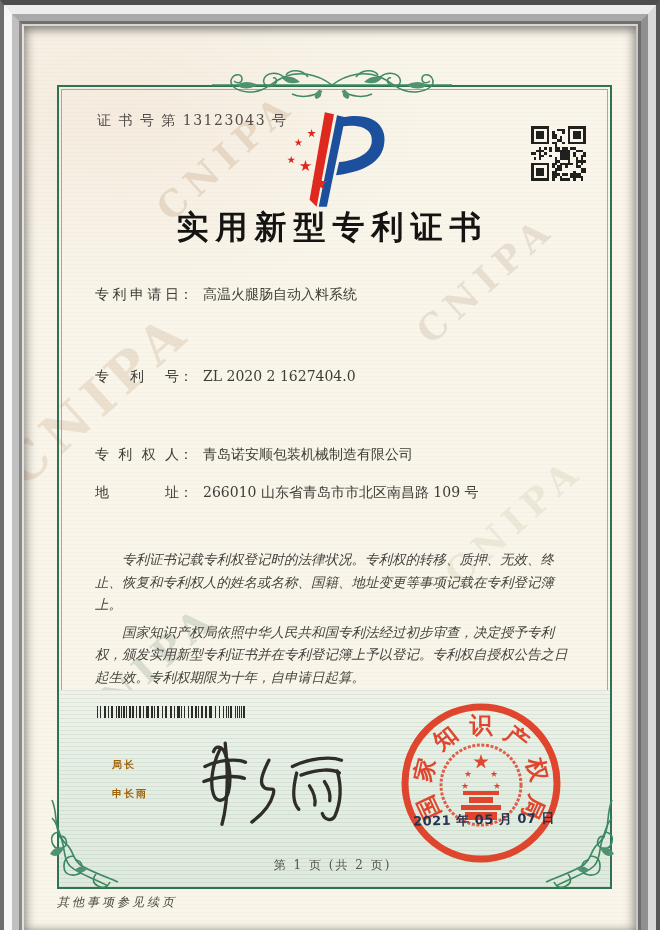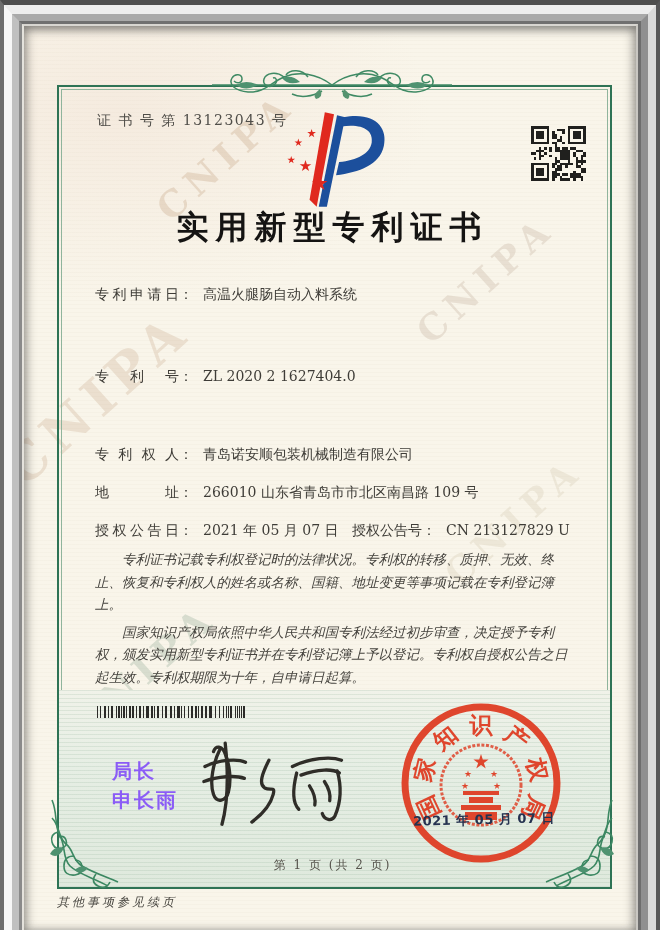--- a/index.html
+++ b/index.html
@@ -43,21 +43,21 @@
   .row .lbl{display:inline-block;width:84px;text-align:justify;text-align-last:justify;vertical-align:top;}
   .row .colon{margin-right:10px;}
   .r1{top:286px}.r2{top:328px}.r3{top:368px}.r4{top:407px}.r5{top:446px}.r6{top:484px}.r7{top:522px}
   .pair2{position:absolute;left:257px;top:0;}
   .pair2 .lbl{width:70px;}
   .paras{position:absolute;left:95px;top:548px;width:484px;}
   .paras p{margin:0 0 5px 0;text-indent:2em;font-size:13.5px;line-height:22.5px;
      font-style:italic;color:#45433e;}
   .barcode{position:absolute;left:97px;top:706px;width:158px;height:12px;font-size:0;}
   .barcode i{display:inline-block;height:100%;background:#2b2b28;}
-  .signer{position:absolute;left:112px;font-size:20px;font-weight:600;color:#8b5cf6;
+  .signer{position:absolute;left:112px;font-size:10px;font-weight:600;color:#a16207;
      font-family:"Liberation Sans",sans-serif;letter-spacing:2px;}
   .signer-title{top:758px;}
   .signer-name{top:787px;}
   .signature{position:absolute;left:190px;top:730px;width:160px;height:102px;}
   .seal{position:absolute;left:397px;top:699px;width:168px;height:168px;opacity:.93;}
   .seal-date{position:absolute;left:406px;top:811px;width:156px;text-align:center;
      font-size:13px;font-weight:700;color:#253250;letter-spacing:.5px;transform:rotate(-1.5deg);
      font-family:"DejaVu Sans","Liberation Sans",sans-serif;}
   .page-no{position:absolute;left:57px;top:857px;width:551px;text-align:center;
      font-size:12px;letter-spacing:2px;color:#55524b;}
@@ -253,26 +253,20 @@
       </div>
       <div class="row r3">
         <span class="lbl">专利号</span><span class="colon">：</span><span class="val">ZL 2020 2 1627404.0</span>
       </div>
       <div class="row r5">
         <span class="lbl">专利权人</span><span class="colon">：</span><span class="val">青岛诺安顺包装机械制造有限公司</span>
       </div>
       <div class="row r6">
         <span class="lbl">地址</span><span class="colon">：</span><span class="val">266010 山东省青岛市市北区南昌路 109 号</span>
       </div>
-      <div class="row r7">
-        <span class="lbl">授权公告日</span><span class="colon">：</span><span class="val">2021 年 05 月 07 日</span>
-        <span class="pair2">
-          <span class="lbl">授权公告号</span><span class="colon">：</span><span class="val">CN 213127829 U</span>
-        </span>
-      </div>
 
       <div class="paras">
         <p>专利证书记载专利权登记时的法律状况。专利权的转移、质押、无效、终止、恢复和专利权人的姓名或名称、国籍、地址变更等事项记载在专利登记簿上。</p>
         <p>国家知识产权局依照中华人民共和国专利法经过初步审查，决定授予专利权，颁发实用新型专利证书并在专利登记簿上予以登记。专利权自授权公告之日起生效。专利权期限为十年，自申请日起算。</p>
       </div>
 
       <div class="barcode" id="barcode"><i style="width: 1px; margin-right: 2px;"></i><i style="width: 1px; margin-right: 3px;"></i><i style="width: 2px; margin-right: 2px;"></i><i style="width: 1px; margin-right: 2px;"></i><i style="width: 2px; margin-right: 3px;"></i><i style="width: 1px; margin-right: 1px;"></i><i style="width: 2px; margin-right: 1px;"></i><i style="width: 1px; margin-right: 1px;"></i><i style="width: 2px; margin-right: 1px;"></i><i style="width: 1px; margin-right: 2px;"></i><i style="width: 2px; margin-right: 1px;"></i><i style="width: 2px; margin-right: 2px;"></i><i style="width: 1px; margin-right: 2px;"></i><i style="width: 2px; margin-right: 2px;"></i><i style="width: 1px; margin-right: 2px;"></i><i style="width: 3px; margin-right: 2px;"></i><i style="width: 2px; margin-right: 1px;"></i><i style="width: 1px; margin-right: 2px;"></i><i style="width: 2px; margin-right: 3px;"></i><i style="width: 1px; margin-right: 2px;"></i><i style="width: 2px; margin-right: 3px;"></i><i style="width: 2px; margin-right: 2px;"></i><i style="width: 1px; margin-right: 2px;"></i><i style="width: 3px; margin-right: 1px;"></i><i style="width: 1px; margin-right: 2px;"></i><i style="width: 1px; margin-right: 3px;"></i><i style="width: 1px; margin-right: 2px;"></i><i style="width: 2px; margin-right: 2px;"></i><i style="width: 2px; margin-right: 1px;"></i><i style="width: 1px; margin-right: 2px;"></i><i style="width: 2px; margin-right: 2px;"></i><i style="width: 2px; margin-right: 2px;"></i><i style="width: 3px; margin-right: 3px;"></i><i style="width: 1px; margin-right: 3px;"></i><i style="width: 1px; margin-right: 3px;"></i><i style="width: 1px; margin-right: 2px;"></i><i style="width: 1px; margin-right: 1px;"></i><i style="width: 1px; margin-right: 1px;"></i><i style="width: 2px; margin-right: 3px;"></i><i style="width: 1px; margin-right: 1px;"></i><i style="width: 1px; margin-right: 1px;"></i><i style="width: 1px; margin-right: 1px;"></i><i style="width: 1px; margin-right: 1px;"></i><i style="width: 2px; margin-right: 2px;"></i></div>
 
       <div class="signer signer-title">局长</div>
       <div class="signer signer-name">申长雨</div>

